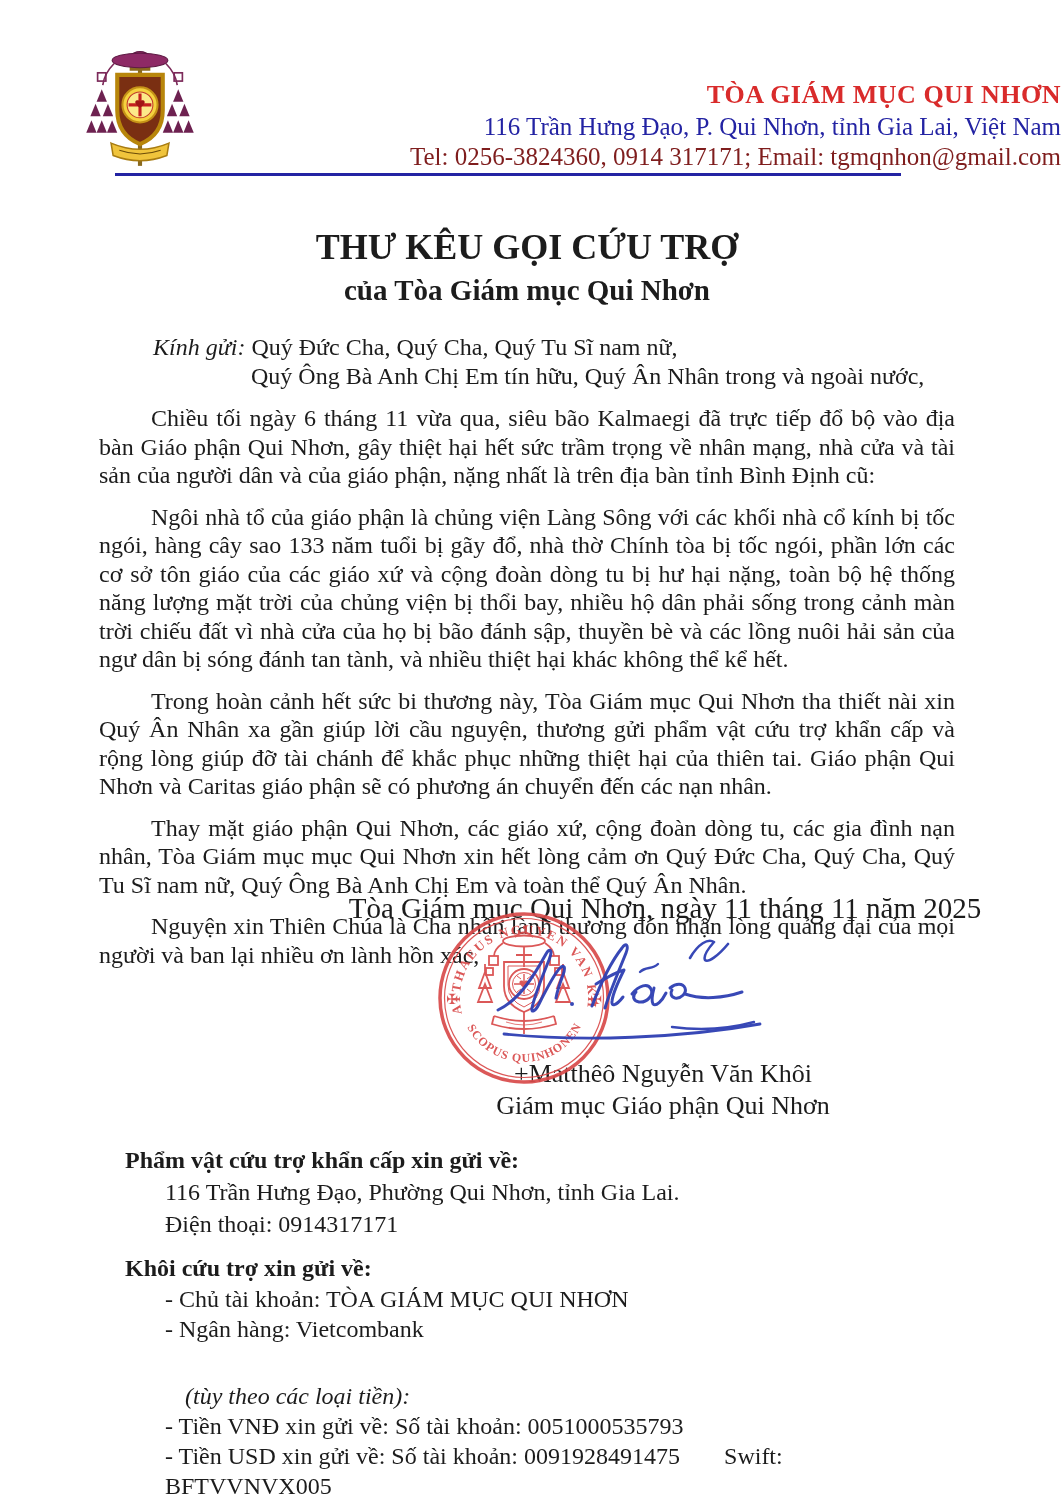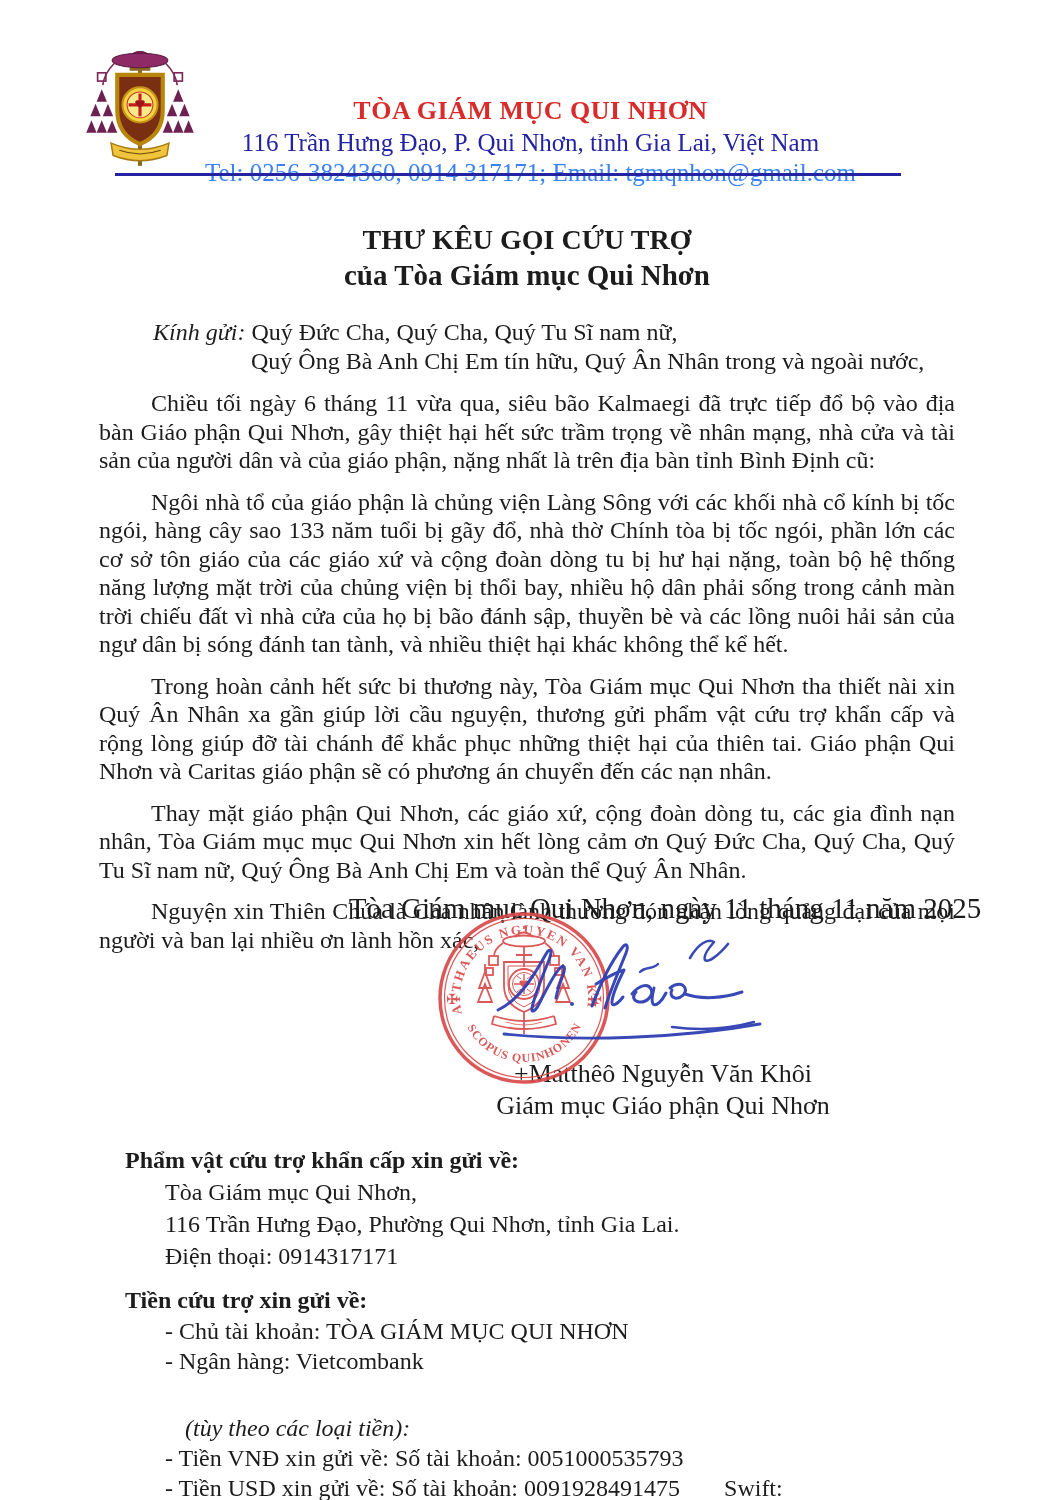--- a/index.html
+++ b/index.html
@@ -2,29 +2,29 @@
 <html><head>
 <meta charset="utf-8">
 <style>
   html,body{margin:0;padding:0;background:#ffffff;}
   .page{
     position:relative;width:1061px;height:1500px;background:#ffffff;
     font-family:"Liberation Serif",serif;color:#1c1c1c;overflow:hidden;
   }
   
   .logo{position:absolute;left:86px;top:48px;width:108px;height:122px;}
-  .header-text{position:absolute;top:80px;left:0;width:100%;text-align:center;margin-top:16px;}
+  .header-text{position:absolute;top:80px;left:0;width:100%;text-align:right;}
   .org-name{font-weight:bold;font-size:26px;color:#d92b2b;letter-spacing:.5px;}
   .header-address{font-size:25px;color:#2323a3;margin-top:3px;}
-  .header-contact{font-size:25px;color:#3b82f6;margin-top:2px;}
+  .header-contact{font-size:25px;color:#7f1d1d;margin-top:2px;}
   .header-rule{position:absolute;top:173px;left:115px;width:786px;height:0;
     border-top:3px solid #2323a3;}
   
   .content{position:absolute;top:222px;left:99px;width:856px;}
-  .title-1{font-size:28px;font-weight:bold;text-align:center;margin:0;line-height:35px;}
+  .title-1{font-size:36px;font-weight:bold;text-align:center;margin:8px;line-height:35px;}
   .title-2{font-size:29px;font-weight:bold;text-align:center;margin:1px 0 0;line-height:34px;}
   .salutation{margin-top:26px;font-size:24px;line-height:29px;}
   .sal-row1{padding-left:54px;}
   .sal-label{font-style:italic;}
   .sal-row2{padding-left:152px;}
   p.body{font-size:24px;line-height:28.5px;text-align:justify;text-indent:52px;margin:0 0 13px;}
   p.body.first{margin-top:13px;}
   
   .dateline{position:absolute;top:892px;left:335px;width:660px;text-align:center;
     font-size:29px;color:#1c1c1c;z-index:1;}
@@ -181,26 +181,25 @@
   </div>
 
   <div class="signer">
     <div>+Matthêô Nguyễn Văn Khôi</div>
     <div>Giám mục Giáo phận Qui Nhơn</div>
   </div>
 
   <div class="sections">
     <div class="sec-a">
       <div class="sec-heading">Phẩm vật cứu trợ khẩn cấp xin gửi về:</div>
-      <div class="item">Tòa Giám mục Qui Nhơn,</div>
       <div class="item">116 Trần Hưng Đạo, Phường Qui Nhơn, tỉnh Gia Lai.</div>
       <div class="item">Điện thoại: 0914317171</div>
     </div>
     <div class="sec-b">
-      <div class="sec-heading">Tiền cứu trợ xin gửi về:</div>
+      <div class="sec-heading">Khôi cứu trợ xin gửi về:</div>
       <div class="item">- Chủ tài khoản: TÒA GIÁM MỤC QUI NHƠN</div>
       <div class="item">- Ngân hàng: Vietcombank</div>
       <div class="note">(tùy theo các loại tiền):</div>
       <div class="item">
         <span>- Tiền VNĐ xin gửi về: Số tài khoản: 0051000535793</span>
       </div>
       <div class="item">
         <span>- Tiền USD xin gửi về: Số tài khoản: 0091928491475</span><span class="swift">Swift: BFTVVNVX005</span>
       </div>
       <div class="item">

